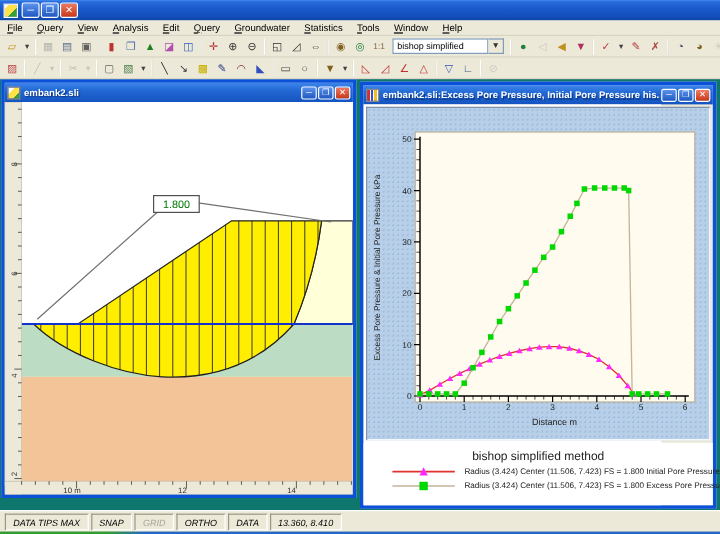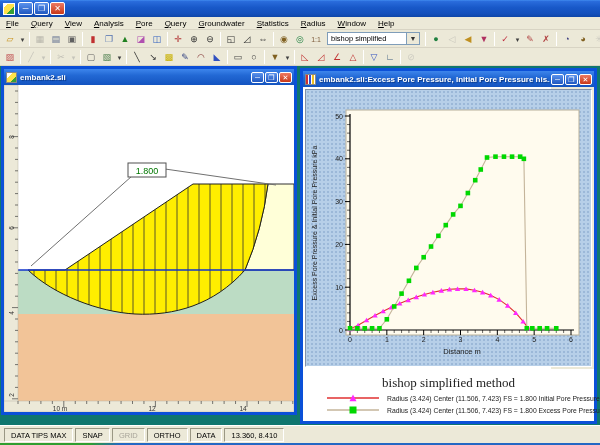--- a/index.html
+++ b/index.html
@@ -62,30 +62,30 @@
   .right-client { width:248px; height:334px; background:#fff; position:relative; }
 
   .chart-panel { position:absolute; left:2px; top:2px; width:287px; height:278px;
     background-color:#b7cfe8;
     background-image:radial-gradient(#9cb8d8 0.8px, transparent 0.8px);
     background-size:4px 4px;
     border-top:1px solid #8090a8; border-left:1px solid #8090a8;
     border-right:1px solid #fff; border-bottom:1px solid #fff; }
   .legend-area { position:absolute; left:0; top:282px; width:291px; height:52px; background:#fff;
     font-size:6.8px; color:#222; }
-  .legend-title { text-align:center; margin-top:6px; font-size:13px;font-family:Liberation Serif, serif; }
+  .legend-title { text-align:center; margin-top:6px; font-size:10px; }
   .legend-row { display:flex; align-items:center; margin:2px 0 0 22px; white-space:nowrap; }
   .legend-row svg { margin-right:6px; flex:none; }
 
   
   .statusbar { height:18px; background:#ece9d8; border-top:1px solid #fff;
     display:flex; align-items:center; font-size:7.5px; color:#000; padding:1px 2px; }
   .sb-msg { flex:1; padding-left:4px; }
   .sb-panel { border:1px solid; border-color:#9a9784 #fff #fff #9a9784;
-    padding:1px 6px; margin-left:2px; height:14px; line-height:11px; white-space:nowrap; }
+    padding:1px 6px; margin-left:2px; height:14px; line-height:11px; white-space:nowrap;font-style:italic; }
   .sb-panel.disabled { color:#a8a49a; }
   .bottom-edge { height:2px; background:linear-gradient(90deg,#2f9e2f 0 90px,#2468c4 120px 100%); }
 
   text { font-family:"Liberation Sans", sans-serif; }
 </style>
 </head>
 <body>
 
 <div id="app">
 
@@ -96,25 +96,25 @@
       <span class="sbtn">❐</span>
       <span class="sbtn close">✕</span>
     </span>
   </div>
 
   <div class="menubar" id="menubar">
       <span class="menu-item">File</span>
       <span class="menu-item">Query</span>
       <span class="menu-item">View</span>
       <span class="menu-item">Analysis</span>
-      <span class="menu-item">Pore</span>
+      <span class="menu-item">Edit</span>
       <span class="menu-item">Query</span>
       <span class="menu-item">Groundwater</span>
       <span class="menu-item">Statistics</span>
-      <span class="menu-item">Radius</span>
+      <span class="menu-item">Tools</span>
       <span class="menu-item">Window</span>
       <span class="menu-item">Help</span>
     </div>
 
   <div class="toolbar">
     <span id="tb1a" style="display:flex;align-items:center;">
         <span class="tbicon" style="color: rgb(200, 144, 24);">▱</span>
         <span class="tbicon narrow" style="color: rgb(64, 64, 64);">▾</span>
         <span class="tbsep"></span>
         <span class="tbicon disabled" style="color: rgb(80, 104, 200);">▦</span>

